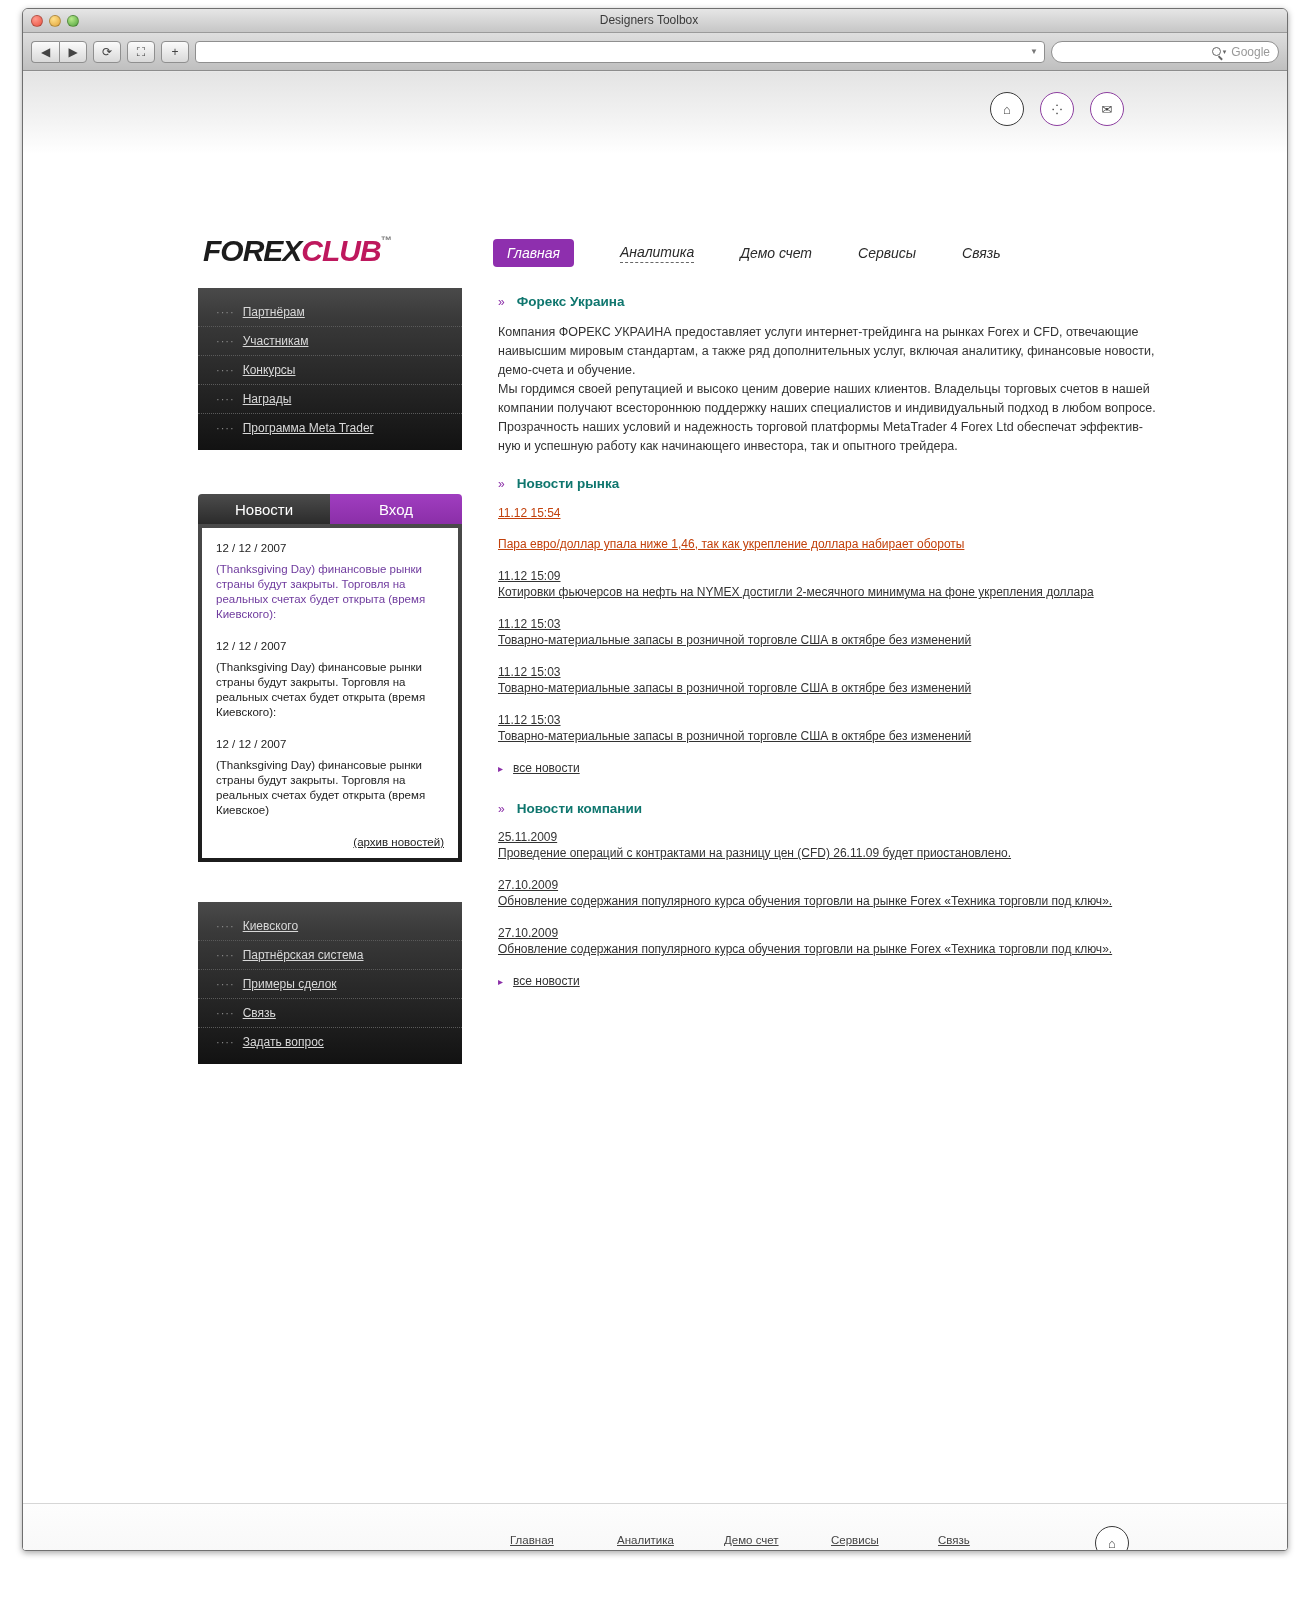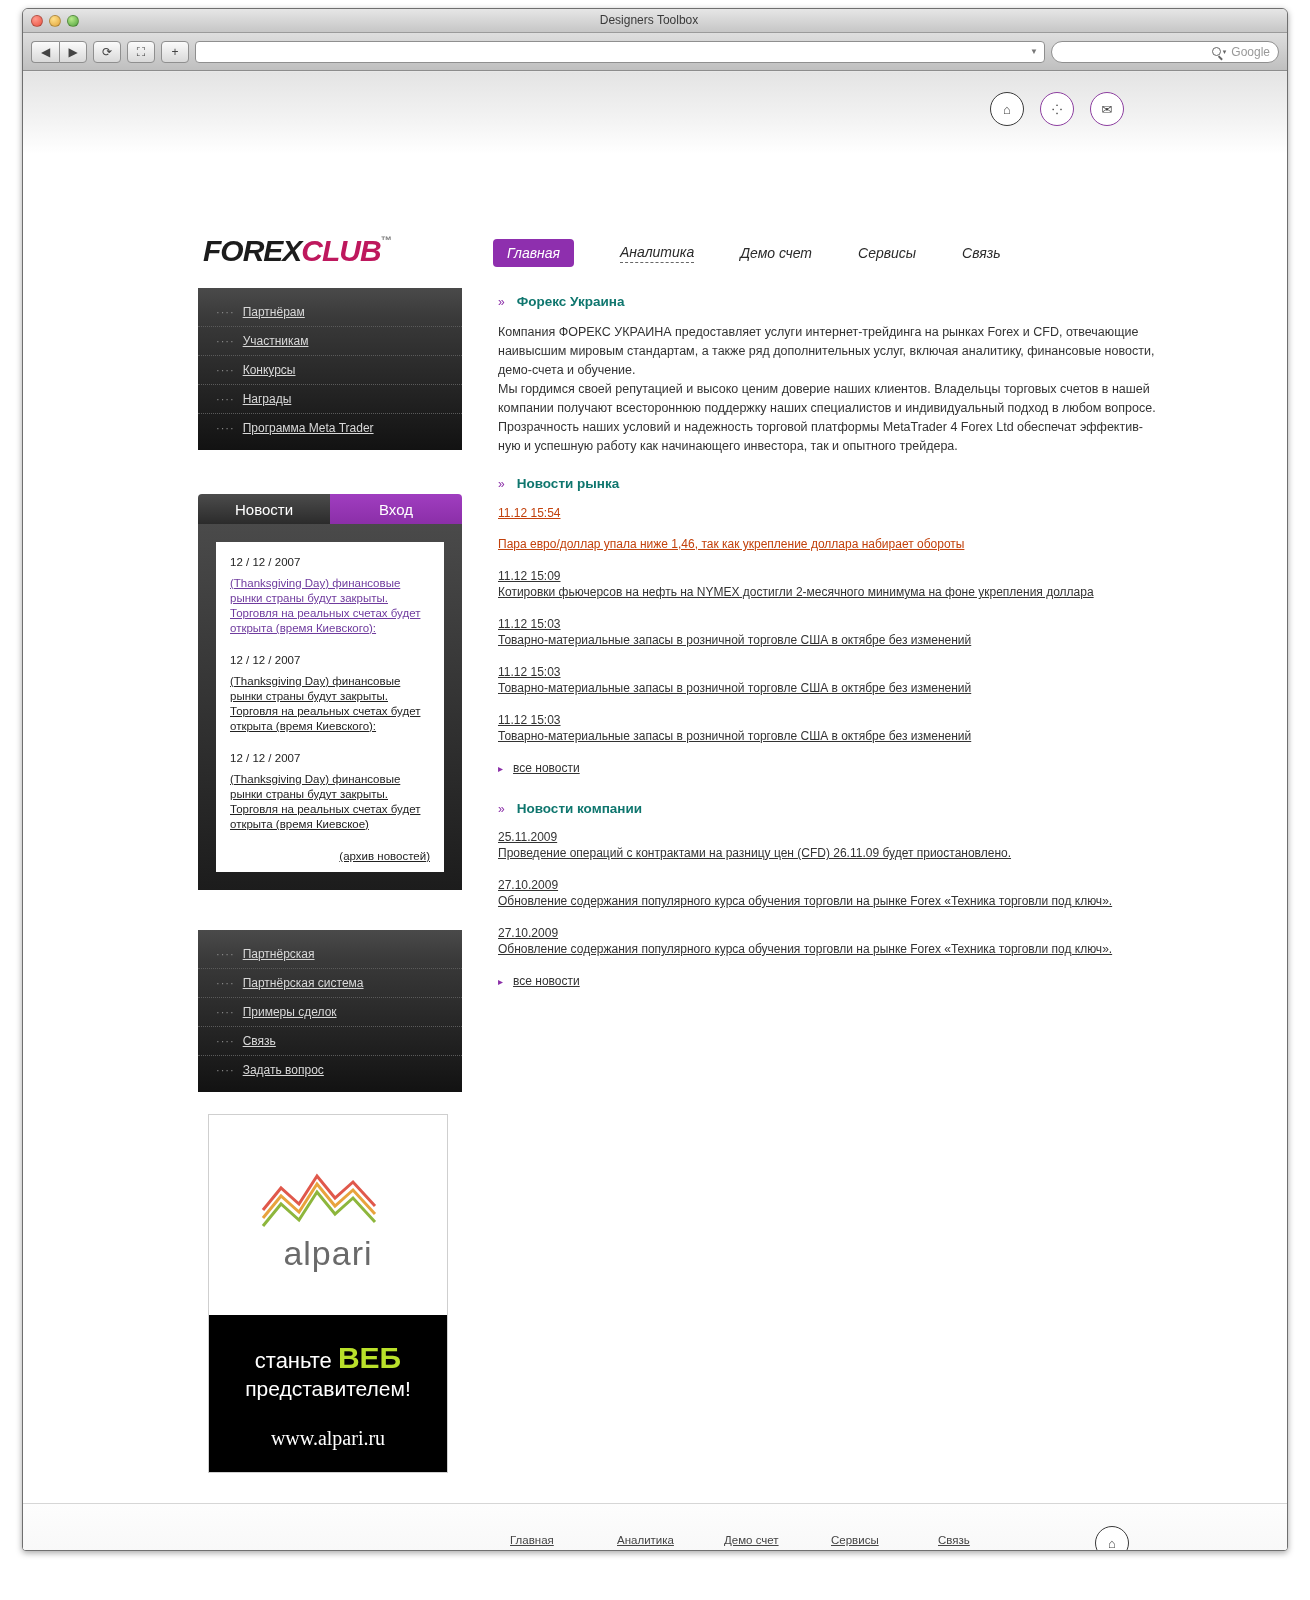--- a/index.html
+++ b/index.html
@@ -151,27 +151,27 @@
 
   .tabs { margin-top: 44px; display: flex; height: 30px; }
   .tab {
     flex: 1; display: flex; align-items: center; justify-content: center;
     font-size: 15px; color: #fff;
   }
   .tab.news { background: linear-gradient(to bottom, #4c4c4c, #2b2b2b); border-radius: 4px 0 0 0; }
   .tab.login { background: linear-gradient(to bottom, #a03ec0, #8b2fa8); border-radius: 0 4px 0 0; }
   .newsbox {
     background: linear-gradient(to bottom, #4a4a4a, #1c1c1c);
-    padding: 18px;
+    padding: 4px;
   }
   .newsbox-inner { background: #fff; padding: 14px 14px 10px 14px; min-height: 300px; }
   .news-date { font-size: 11.5px; color: #222; margin-bottom: 8px; }
   .news-text { font-size: 11.5px; line-height: 15px; color: #222; margin-bottom: 18px; }
   .news-text.link a { color: #6f3b9e; }
-  .news-text a { color: #222; text-decoration: underline; }
+  .news-text a { color: #222; }
   .archive { text-align: right; font-size: 11.5px; margin-top: 14px; }
   .archive a { color: #222; text-decoration: underline; }
 
   .leftcol .darkbox2 { margin-top: 40px; }
 
   .banner {
     margin-top: 22px; margin-left: 10px;
     width: 240px;
     border: 1px solid #cfcfcf;
     background: #fff;
@@ -319,55 +319,40 @@
               <div class="news-date">12 / 12 / 2007</div>
               <div class="news-text"><a>(Thanksgiving Day) финансовые рынки страны будут закрыты. Торговля на реальных счетах будет открыта (время Киевское)</a></div>
             </div>
             <div class="archive"><a>(архив новостей)</a></div>
           </div>
         </div>
 
         <div class="darkbox darkbox2">
           <div class="row">
             <span class="dots">····</span>
-            <a>Партнёрская</a>
+            <a>Киевского</a>
           </div>
           <div class="row">
             <span class="dots">····</span>
             <a>Партнёрская система</a>
           </div>
           <div class="row">
             <span class="dots">····</span>
             <a>Примеры сделок</a>
           </div>
           <div class="row">
             <span class="dots">····</span>
             <a>Связь</a>
           </div>
           <div class="row">
             <span class="dots">····</span>
             <a>Задать вопрос</a>
           </div>
         </div>
 
-        <div class="banner">
-          <div class="banner-top">
-            <svg width="150" height="70" viewBox="0 0 150 70">
-              <polyline points="10,52 28,30 46,46 64,18 82,40 100,24 122,48" fill="none" stroke="#e0584b" stroke-width="3"></polyline>
-              <polyline points="10,60 28,38 46,54 64,26 82,48 100,32 122,56" fill="none" stroke="#e8a33d" stroke-width="3"></polyline>
-              <polyline points="10,68 28,46 46,62 64,34 82,56 100,40 122,64" fill="none" stroke="#8db63c" stroke-width="3"></polyline>
-            </svg>
-            <div class="alpari-word">alpari</div>
-          </div>
-          <div class="banner-bottom">
-            <div class="l1"><span>станьте </span><b>ВЕБ</b></div>
-            <div class="l2">представителем!</div>
-            <div class="l3">www.alpari.ru</div>
-          </div>
-        </div>
       </div>
 
       <div class="rightcol">
 
         <div class="sec-head">
           <span class="chev">»</span>
           <span class="sec-title">Форекс Украина</span>
         </div>
         <div class="body-text" style="margin-bottom:20px">
           <div>Компания ФОРЕКС УКРАИНА предоставляет услуги интернет-трейдинга на рынках Forex и CFD, отвечающие наивысшим мировым стандартам, а также ряд дополнительных услуг, включая аналитику, финансовые новости, демо-счета и обучение.</div>

